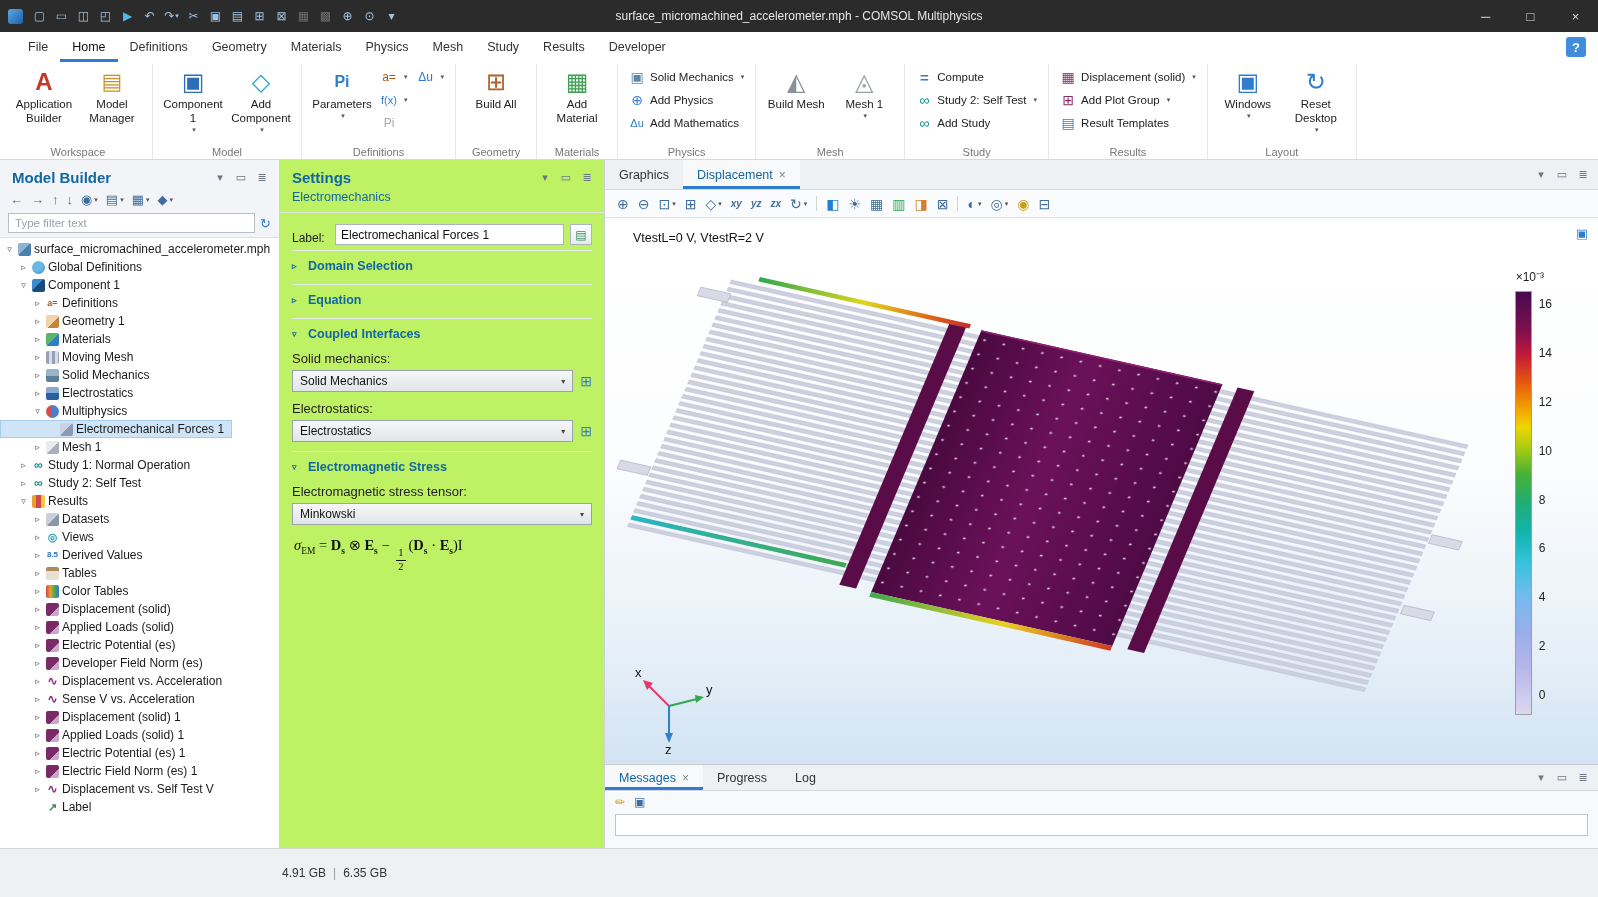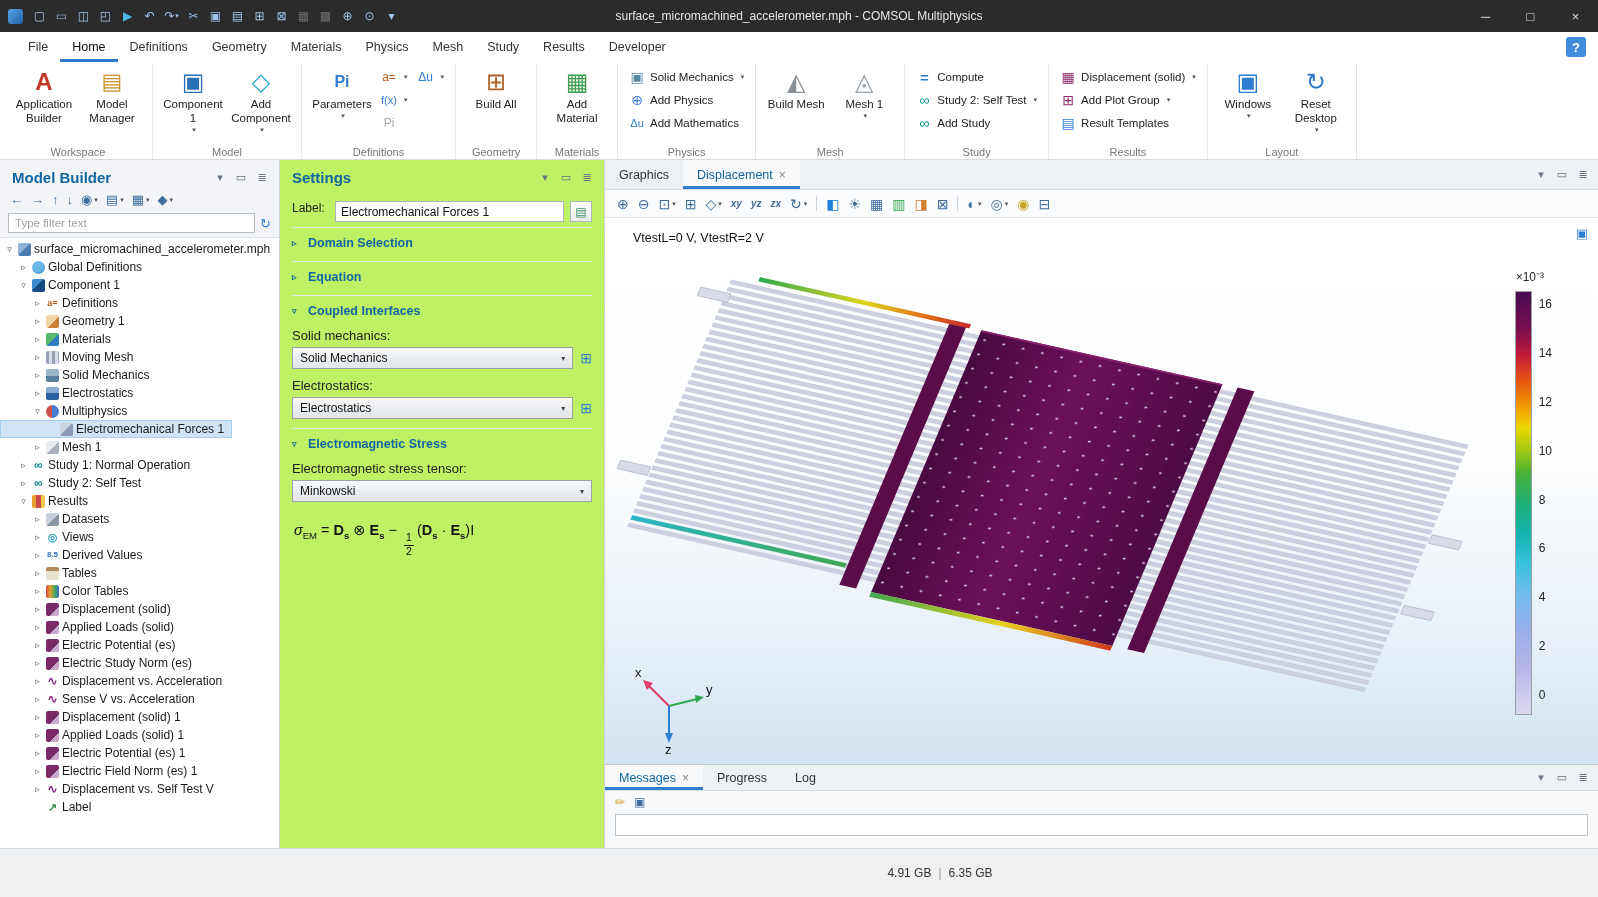--- a/index.html
+++ b/index.html
@@ -49,33 +49,33 @@
 .refresh-ic{color:#2e7dd1;font-size:13px}
 .tree{background:#fff;border-top:1px solid #dde0e4;flex:1;overflow:hidden;padding-top:2px}
 .tree-row{height:18px;display:flex;align-items:center;gap:3px;font-size:12px;white-space:nowrap}
 .tree-row.selected{background:#cfe5f7;outline:1px solid #a5cdee;outline-offset:-1px;width:max-content;padding-right:8px}
 .tree-arrow{width:11px;color:#555;font-size:9px;text-align:center;flex:none}
 .tree-ic{width:13px;height:13px;border-radius:2px;flex:none;display:flex;align-items:center;justify-content:center;font-size:9px;font-weight:bold;line-height:1}
 .tree-label{color:#1a1a1a}
 
 .settings-sub{color:#1266a2;font-size:12.5px;padding:0 12px 8px;border-bottom:1px solid #e2e5e8}
 .settings-body{padding:6px 12px;overflow:hidden}
-.form-row{display:flex;align-items:flex-start;gap:6px;margin:5px 0}
+.form-row{display:flex;align-items:flex-end;gap:6px;margin:5px 0}
 .form-row label{width:37px;font-size:12px;color:#222;flex:none}
 .form-row input{flex:1;height:21px;border:1px solid #aeb4bc;padding:0 5px;font-size:12px;background:#fff;color:#111;min-width:0}
 .mini-btn{width:22px;height:21px;border:1px solid #aeb4bc;background:linear-gradient(180deg,#fcfdfd,#e8ebee);display:flex;align-items:center;justify-content:center;color:#3f8f5f;font-size:12px;flex:none}
 .sec{display:flex;align-items:center;gap:7px;color:#1266a2;font-size:12.5px;font-weight:bold;padding:8px 0 6px;border-top:1px solid #e4e7ea;margin-top:5px}
 .sec:first-of-type{margin-top:8px}
 .chev{font-size:9px;width:9px;color:#1266a2}
 .field-caption{font-size:13px;color:#222;margin:4px 0 4px}
 .select-row{display:flex;align-items:center;gap:7px;margin-bottom:9px}
 .select{flex:1;height:22px;border:1px solid #9aa2ac;background:linear-gradient(180deg,#f6f7f8,#e1e5e9);display:flex;align-items:center;justify-content:space-between;padding:0 7px;font-size:12px;color:#111;min-width:0}
 .sel-arrow{font-size:8px;color:#444;margin-left:6px}
 .side-ic{color:#2e7dd1;font-size:14px;flex:none}
-.equation{font-family:Liberation Sans, sans-serif;font-size:14.5px;color:#111;margin:20px 0 4px 2px}
+.equation{font-family:Liberation Serif, serif;font-size:14.5px;color:#111;margin:12px 0 4px 2px}
 .equation span{font-style:italic}
 .equation .op{font-style:normal}
 .equation .vec{font-weight:bold;font-style:normal}
 .equation sub{font-size:9.5px;font-style:normal}
 .frac{display:inline-flex !important;flex-direction:column;align-items:center;vertical-align:-6px;font-size:10.5px;line-height:1.1;margin:0 3px}
 .frac span{font-style:normal !important}
 .frac .num{border-bottom:1px solid #111;padding:0 2px 1px}
 
 .gfx-tabs{height:30px;display:flex;align-items:center;background:#eef1f4;border-bottom:1px solid #d5d9dd;padding-right:8px;flex:none}
 .tabs{display:flex;height:100%;flex:1}
@@ -97,21 +97,21 @@
 .leg-bar{width:17px;height:424px;border:1px solid #9aa0a8}
 .leg-ticks{display:flex;flex-direction:column;justify-content:space-between;height:424px;padding:7px 0 14px}
 .ltick{line-height:1}
 .triad{position:absolute;left:22px;bottom:8px}
 
 .msg-panel{height:84px;border-top:1px solid #c6cbd0;display:flex;flex-direction:column;background:#f7f9fa;flex:none}
 .msg-tabs{height:26px}
 .msg-toolbar{height:22px;display:flex;gap:9px;align-items:center;padding:0 10px;font-size:12px}
 .msg-box{height:22px;margin:1px 10px 6px;background:#fff;border:1px solid #c0c5ca}
 
-.statusbar{height:49px;background:#eef0f2;border-top:1px solid #d2d6da;display:flex;align-items:center;justify-content:center;font-size:12px;color:#333;padding-left:282px}
+.statusbar{height:49px;background:#eef0f2;border-top:1px solid #d2d6da;display:flex;align-items:center;font-size:12px;color:#333;padding-left:282px}
 .sb-div{margin:0 7px;color:#999}
 </style>
 </head>
 <body>
 
 <div class="titlebar">
   <span class="app-icon"></span>
   <div class="qat">
       <span class="tb-ic">▢</span>
       <span class="tb-ic">▭</span>
@@ -482,21 +482,21 @@
           <span class="tree-label">Applied Loads (solid)</span>
         </div>
         <div class="tree-row" style="padding-left: 32px;">
           <span class="tree-arrow">▹</span>
           <span class="tree-ic" style="background: linear-gradient(135deg, rgb(122, 42, 102) 65%, rgb(200, 168, 200) 65%);"></span>
           <span class="tree-label">Electric Potential (es)</span>
         </div>
         <div class="tree-row" style="padding-left: 32px;">
           <span class="tree-arrow">▹</span>
           <span class="tree-ic" style="background: linear-gradient(135deg, rgb(122, 42, 102) 65%, rgb(200, 168, 200) 65%);"></span>
-          <span class="tree-label">Electric Study Norm (es)</span>
+          <span class="tree-label">Developer Field Norm (es)</span>
         </div>
         <div class="tree-row" style="padding-left: 32px;">
           <span class="tree-arrow">▹</span>
           <span class="tree-ic" style="background: transparent; color: rgb(138, 42, 138); font-size: 12px;">∿</span>
           <span class="tree-label">Displacement vs. Acceleration</span>
         </div>
         <div class="tree-row" style="padding-left: 32px;">
           <span class="tree-arrow">▹</span>
           <span class="tree-ic" style="background: transparent; color: rgb(138, 42, 138); font-size: 12px;">∿</span>
           <span class="tree-label">Sense V vs. Acceleration</span>
@@ -536,20 +536,21 @@
 
   <div class="settings-panel">
     <div class="panel-head">
       <span class="panel-title">Settings</span>
       <span class="panel-icons">
           <span class="pic">▾</span>
           <span class="pic">▭</span>
           <span class="pic">≣</span>
         </span>
     </div>
+    <div class="settings-sub">Electromechanics</div>
     <div class="settings-body">
       <div class="form-row">
         <label>Label:</label>
         <input value="Electromechanical Forces 1" style="">
         <span class="mini-btn">▤</span>
       </div>
 
       <div class="sec">
         <span class="chev">▹</span>
         <span>Domain Selection</span>

